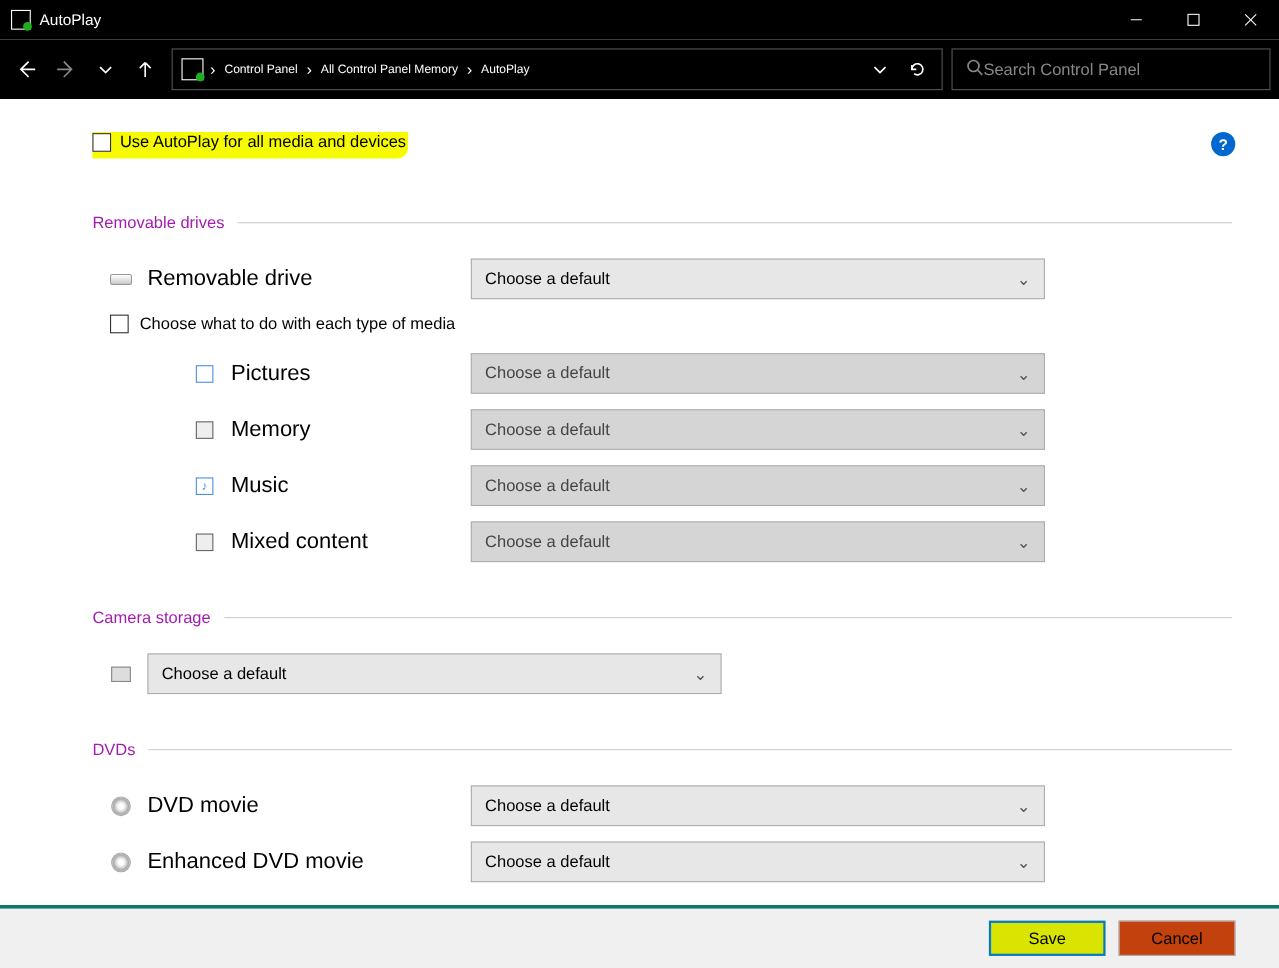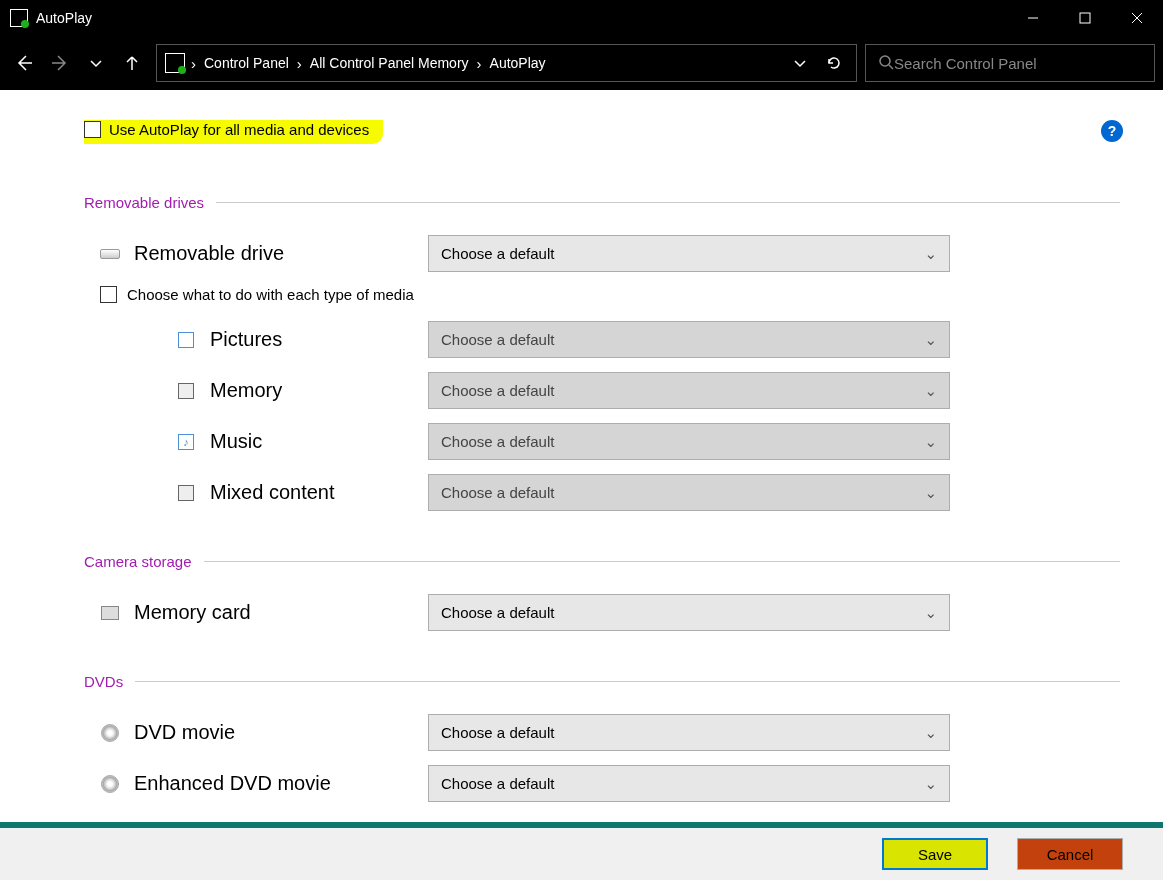--- a/index.html
+++ b/index.html
@@ -15,56 +15,56 @@
   .titlebar .win-btn svg { stroke:#fff; }
   
   
   .navbar { height: 54px; background: #000; color: #fff; display:flex; align-items:center; padding: 0 8px; gap:4px;}
   .nav-arrow { width:32px;height:32px;display:flex;align-items:center;justify-content:center;}
   .nav-arrow svg{stroke:#fff;fill:none;}
   .address-bar { flex:1; height:38px; border:1px solid #555; display:flex; align-items:center; gap:6px; padding:0 8px; margin:0 4px;}
   .address-bar .cp-icon{width:20px;height:20px;border:1px solid #fff;position:relative;}
   .address-bar .cp-icon::after{content:"";position:absolute;right:-2px;bottom:-2px;width:8px;height:8px;background:#1db01d;border-radius:50%;}
   .breadcrumb-sep { color:#fff; }
-  .breadcrumb-item { font-size:14px; white-space:nowrap; padding:4px 2px;}
+  .breadcrumb-item { font-size:11px; white-space:nowrap; padding:4px 2px;}
   .address-bar .flex-spacer{flex:1;}
   .address-icon{width:28px;display:flex;align-items:center;justify-content:center;}
   .search-box{ width:290px; height:38px; border:1px solid #555; display:flex;align-items:center;padding:0 12px;}
   .search-box .search-icon{color:#aaa;}
   .search-box .placeholder{color:#888;font-size:15px;}
   
   
   .content-wrapper{ position:absolute; top:90px; left:0; right:0; bottom:58px; overflow-y:auto; background:#fff;}
   .content-inner{ padding: 30px 0 20px 84px; width: 1140px;}
   .page-title { color:#003399; font-size:22px; font-weight:400; margin-bottom:28px;}
   .help-icon{ position:absolute; top:30px; right:40px; width:22px;height:22px;background:#0268d1;border-radius:50%;display:flex;align-items:center;justify-content:center;color:#fff;font-weight:bold;font-size:14px;}
   
   .check-row{ display:flex; align-items:center; gap:8px; margin-bottom:50px;}
-  .check-row.highlighted{ background:#f7fb00; padding:1px 14px 6px 0; width:fit-content; border-bottom-right-radius:10px;}
+  .check-row.highlighted{ background:#f7fb00; padding:1px 2px 6px 0; width:fit-content; border-bottom-right-radius:10px;}
   .checkbox{ width:17px;height:17px;border:1px solid #333;background:#fff;flex-shrink:0;}
   
   .section{ margin-bottom: 42px;}
   .section-header{ display:flex; align-items:center; gap:12px; color:#a21caf; font-size:15px; margin-bottom:24px;}
   .section-header .line{ flex:1; height:1px; background:#ccc; margin-right:20px;}
   
   .option-row{ display:flex; align-items:center; gap:14px; margin-bottom:14px; padding-left:16px;}
   .option-row.sub{ padding-left:92px;}
   .option-icon{ width:20px;height:20px;flex-shrink:0;display:flex;align-items:center;justify-content:center;font-size:14px;}
   .option-label{ width:280px; font-size:20px;}
   .option-row.sub .option-label{ width:204px;}
   
   .dropdown{ width:522px; height:37px; border:1px solid #adadad; background:#e7e7e7; display:flex;align-items:center; padding:0 12px; font-size:15px;}
   .dropdown.disabled{ background:#d5d5d5; color:#444;}
   .dropdown .dd-text{flex:1;}
   .dropdown .chevron{color:#555;}
   
   .subcheck-row{ display:flex;align-items:center;gap:10px;margin: 14px 0 18px 16px;}
   
   
-  .footer{ position:absolute; bottom:0; left:0; right:0; height:58px; background:#f0f0f0; border-top:6px solid #0f766e; display:flex;align-items:center;justify-content:flex-end;gap:29px;padding-right:40px;}
+  .footer{ position:absolute; bottom:0; left:0; right:0; height:58px; background:#f0f0f0; border-top:4px solid #0f766e; display:flex;align-items:center;justify-content:flex-end;gap:12px;padding-right:40px;}
   .btn{ width:106px; height:32px; border:1px solid #adadad; background:#c2410c; display:flex;align-items:center;justify-content:center;font-size:15px;}
   .btn.save{ background:#d9e500; border:2px solid #0078d4;}
   
   
   .content-wrapper::-webkit-scrollbar{width:17px;}
   .content-wrapper::-webkit-scrollbar-track{background:#f0f0f0;}
   .content-wrapper::-webkit-scrollbar-thumb{background:#c0c0c0;}
   
   
   .ico-drive{width:20px;height:10px;background:linear-gradient(#fff,#ccc);border:1px solid #999;border-radius:2px;}
@@ -228,21 +228,20 @@
 
     <div class="section">
       <div class="section-header">
         <span>Camera storage</span>
         <div class="line"></div>
       </div>
       <div class="option-row">
         <div class="option-icon">
             <div class="ico-mem"></div>
           </div>
-        <div class="option-label">Memory card</div>
         <div class="dropdown">
           <span class="dd-text">Choose a default</span>
           <span class="chevron">⌄</span>
         </div>
       </div>
     </div>
 
     <div class="section">
       <div class="section-header">
         <span>DVDs</span>

